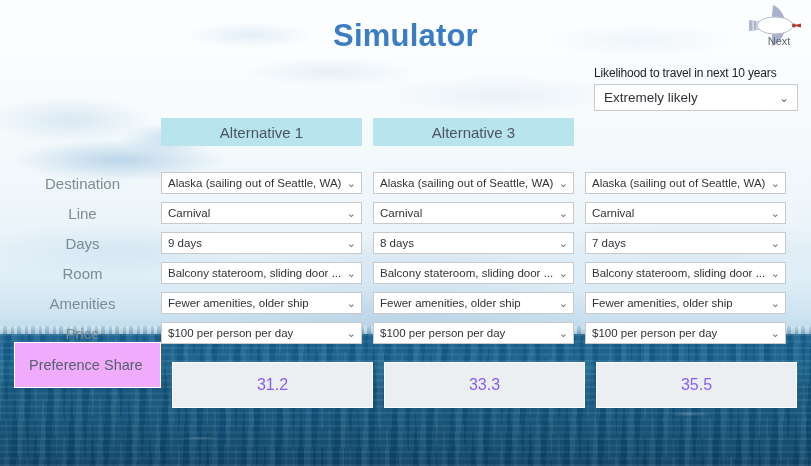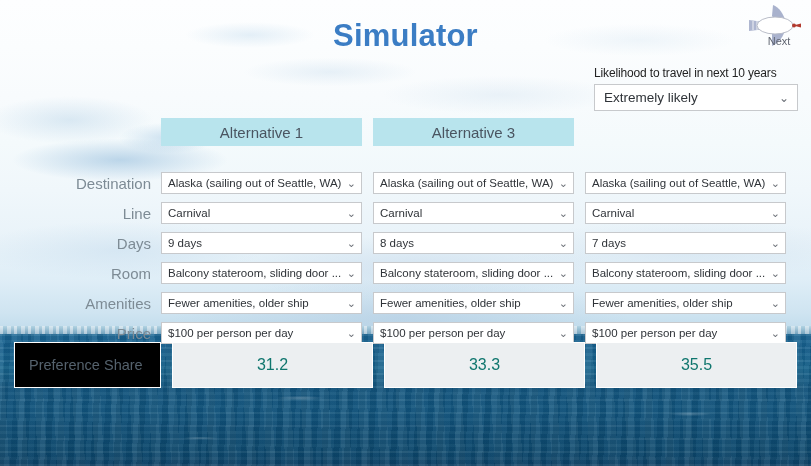--- a/index.html
+++ b/index.html
@@ -186,21 +186,21 @@
     left: 14px; top: 118px;
     width: 783px;
   }
   .row {
     display: flex;
     align-items: center;
   }
   .label-cell {
     width: 147px;
     flex: 0 0 147px;
-    text-align: right;
+    text-align: center;
     padding-right: 10px;
     box-sizing: border-box;
     font-size: 15px;
     color: #7d8b95;
   }
   .alt-cell {
     flex: 0 0 201px;
     width: 201px;
     box-sizing: border-box;
     margin-right: 11px;
@@ -233,42 +233,43 @@
     position: absolute;
     left: 14px; top: 342px;
     width: 783px;
     display: flex;
     align-items: stretch;
   }
   #pref-label {
     flex: 0 0 147px;
     width: 147px;
     height: 46px;
-    background: #000000;
+    background: #f0abfc;
     border: 1px solid #ffffff;
     box-sizing: border-box;
     display: flex;
     align-items: center;
     padding-left: 14px;
     font-size: 14.5px;
     color: #55626d;
   }
   .pref-cell {
     flex: 0 0 201px;
     width: 201px;
     height: 46px;
     margin-left: 11px;
     background: #eceff1;
     border: 1px solid #ffffff;
     box-sizing: border-box;
     display: flex;
     align-items: center;
     justify-content: center;
     font-size: 16px;
-    color: #0f766e;
+    color: #8b5cf6;
+    margin-top: 20px;
   }
 </style>
 </head>
 <body>
 
 <div id="app">
 
   <div id="bg-sky"></div>
   <div id="bg-horizon"></div>
   <div id="bg-sea"></div>

